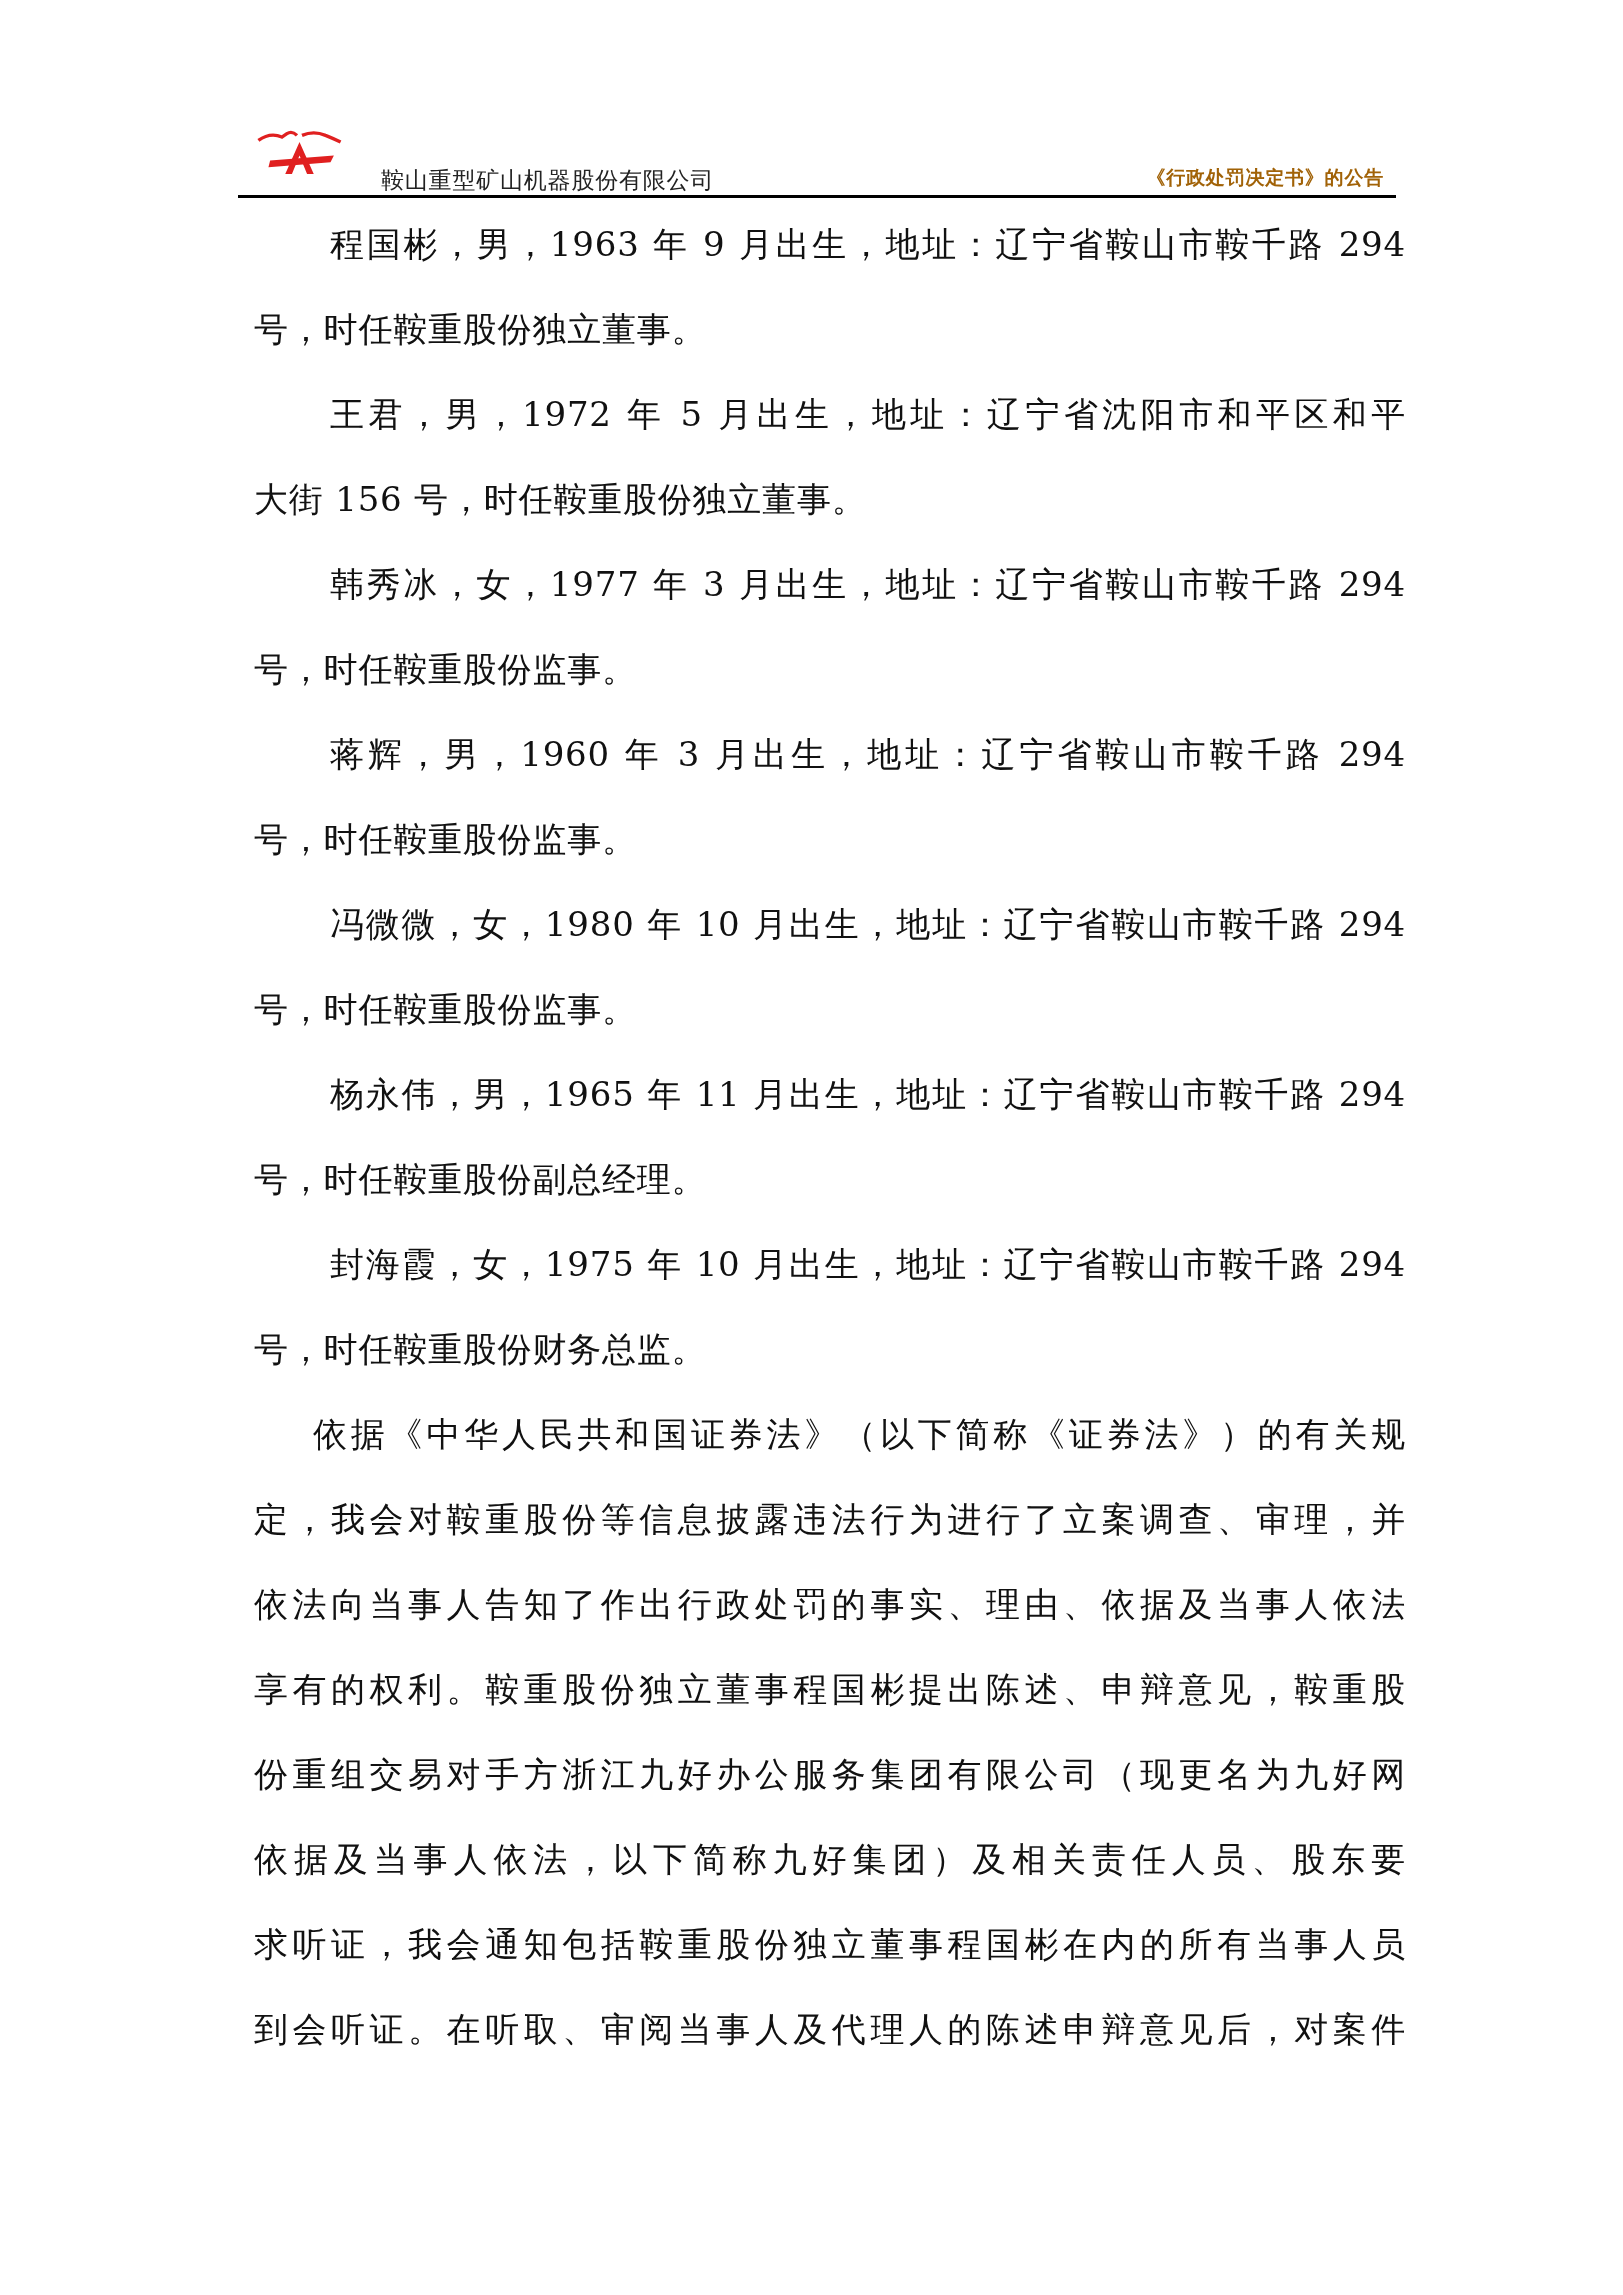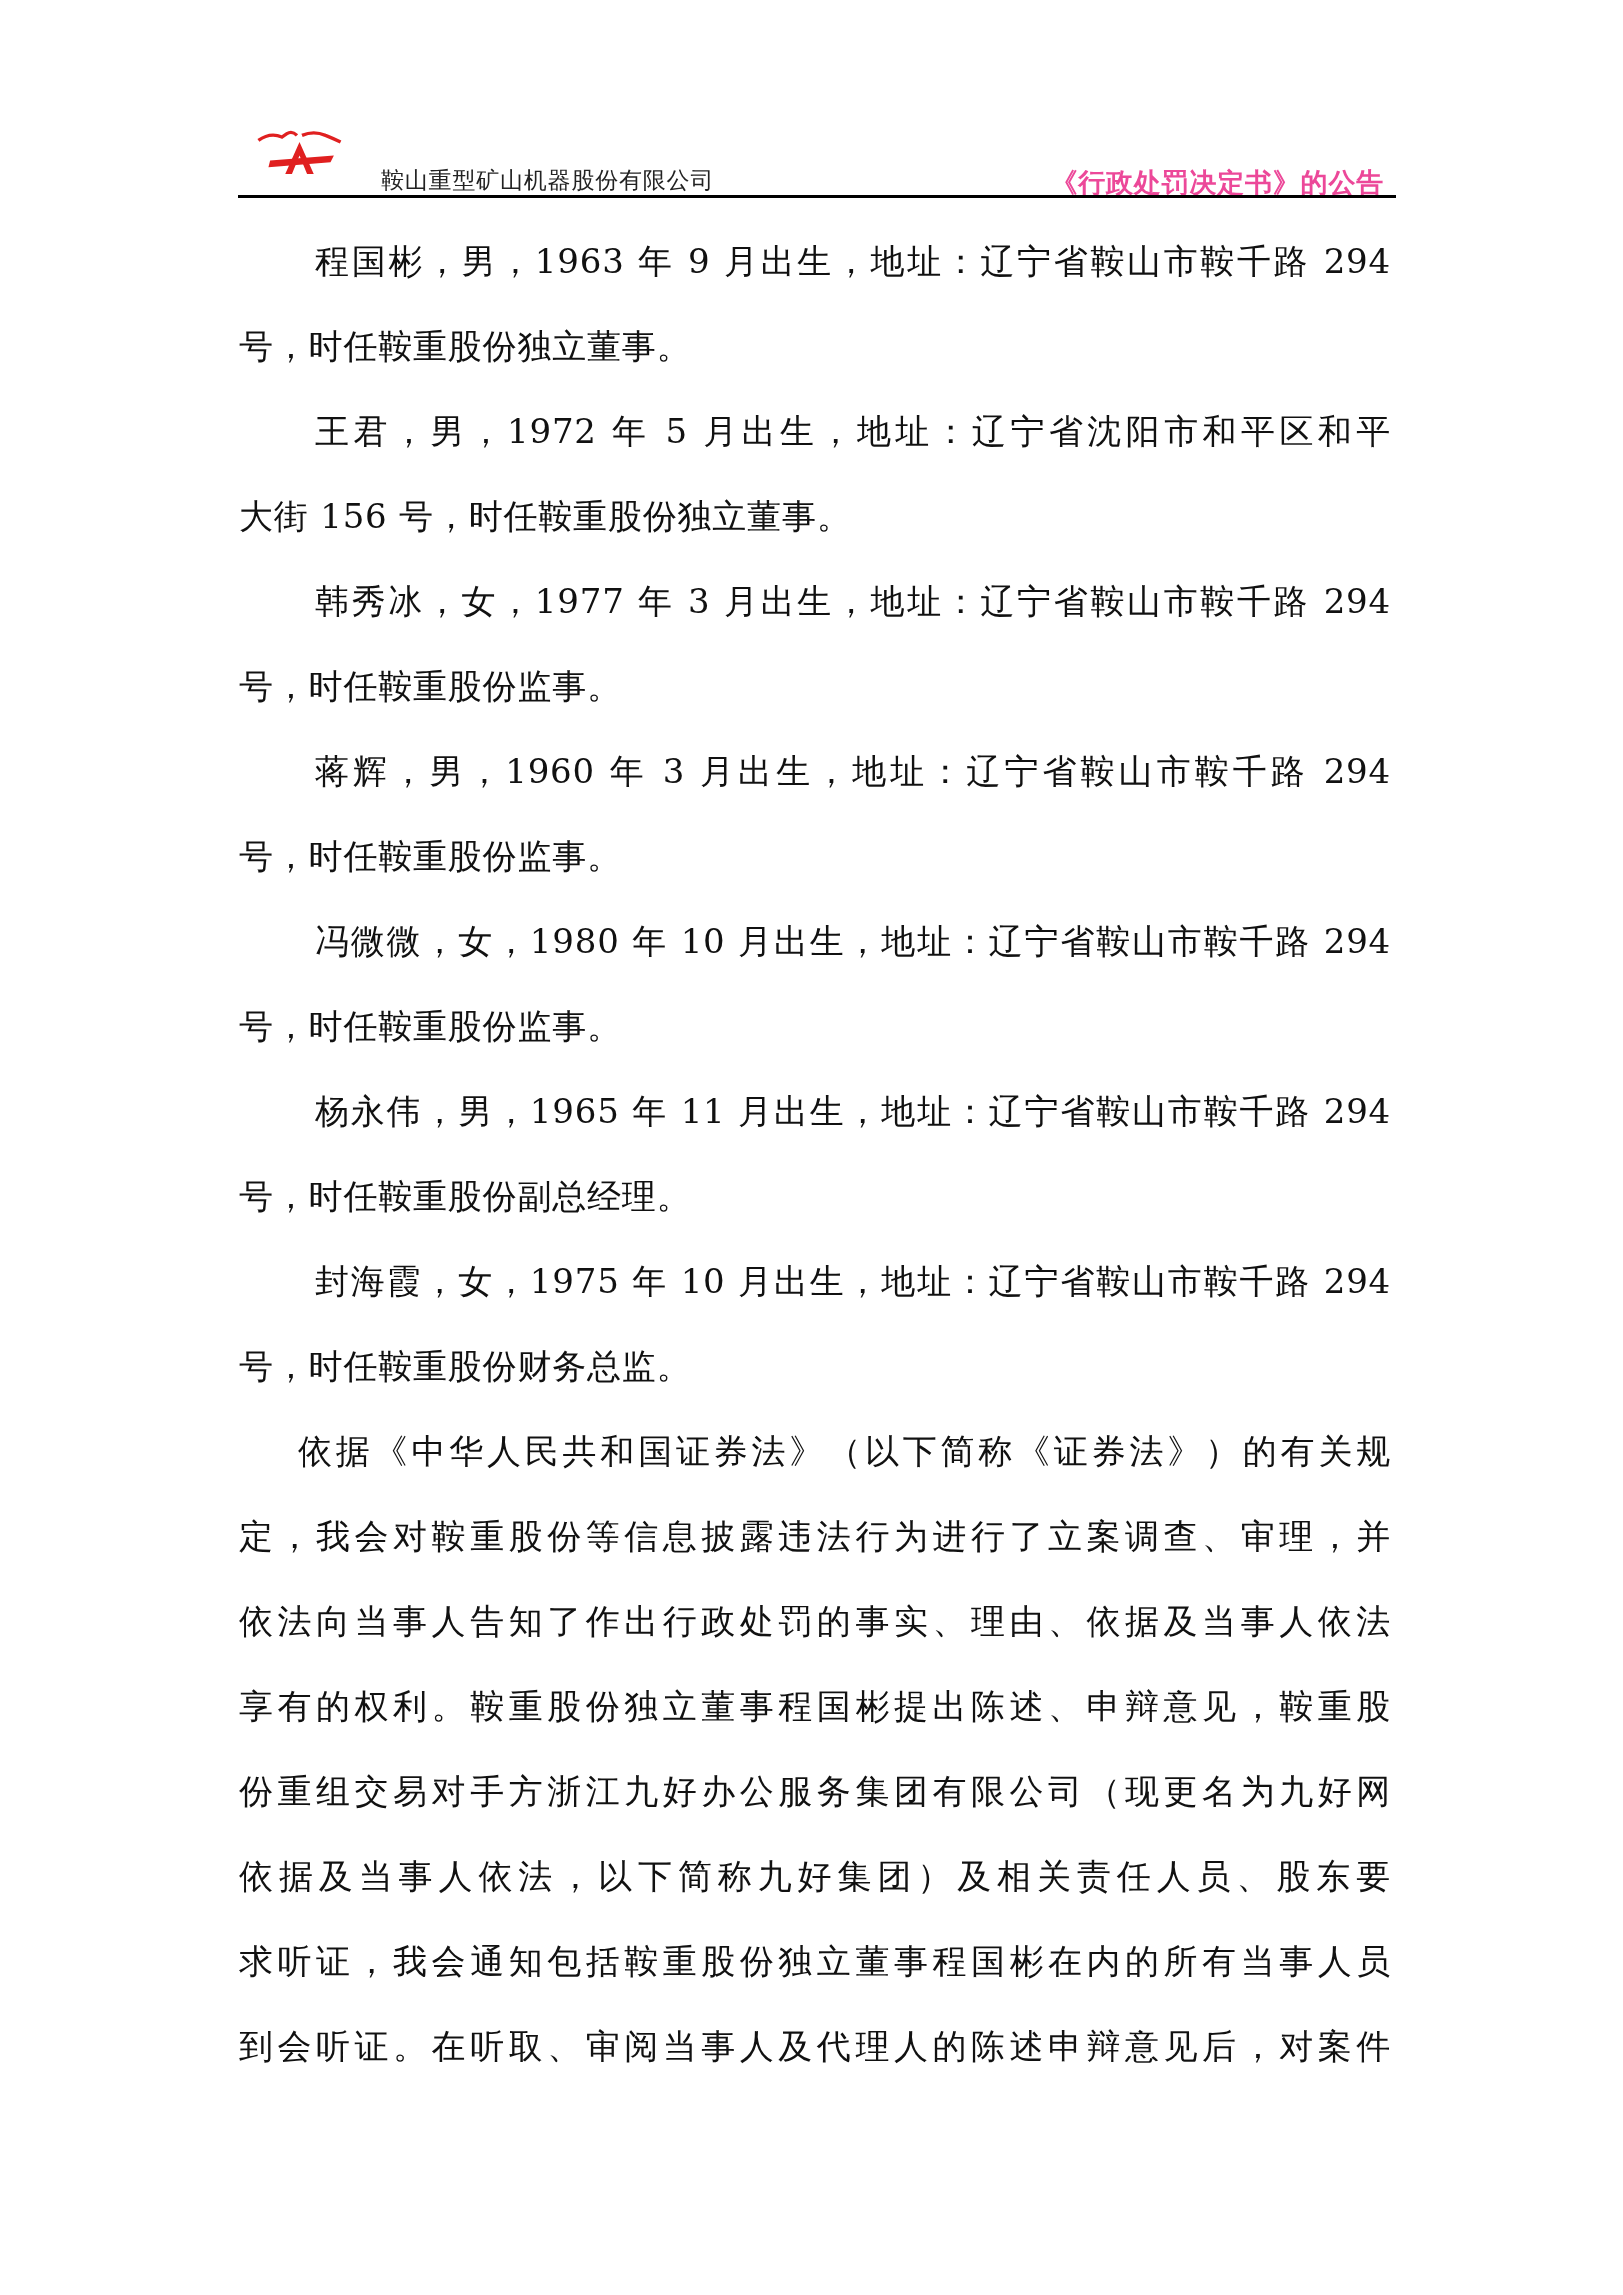--- a/index.html
+++ b/index.html
@@ -35,41 +35,40 @@
       top: 47px;
       font-size: 23px;
       letter-spacing: 0.8px;
       color: #222222;
       white-space: nowrap;
     }
     .doc-title {
       position: absolute;
       right: 12px;
       top: 47px;
-      font-size: 27px;
+      font-size: 19px;
       font-weight: bold;
       letter-spacing: 0.8px;
-      color: #ec4899;
+      color: #a16207;
       white-space: nowrap;
       font-family: "DejaVu Sans", "Liberation Sans", sans-serif;
     }
     .header-rule {
       position: absolute;
       left: 0;
       top: 77px;
       width: 1158px;
       height: 3.4px;
       background: #000000;
     }
     .content {
       position: absolute;
-      left: 239px;
+      left: 254px;
       top: 222px;
       width: 1152px;
-      margin-top: 17px;
     }
     .line {
       height: 85px;
       line-height: 44px;
       font-size: 34px;
       white-space: nowrap;
       overflow: visible;
       letter-spacing: 0.8px;
     }
     .line.indent { padding-left: 76px; }

